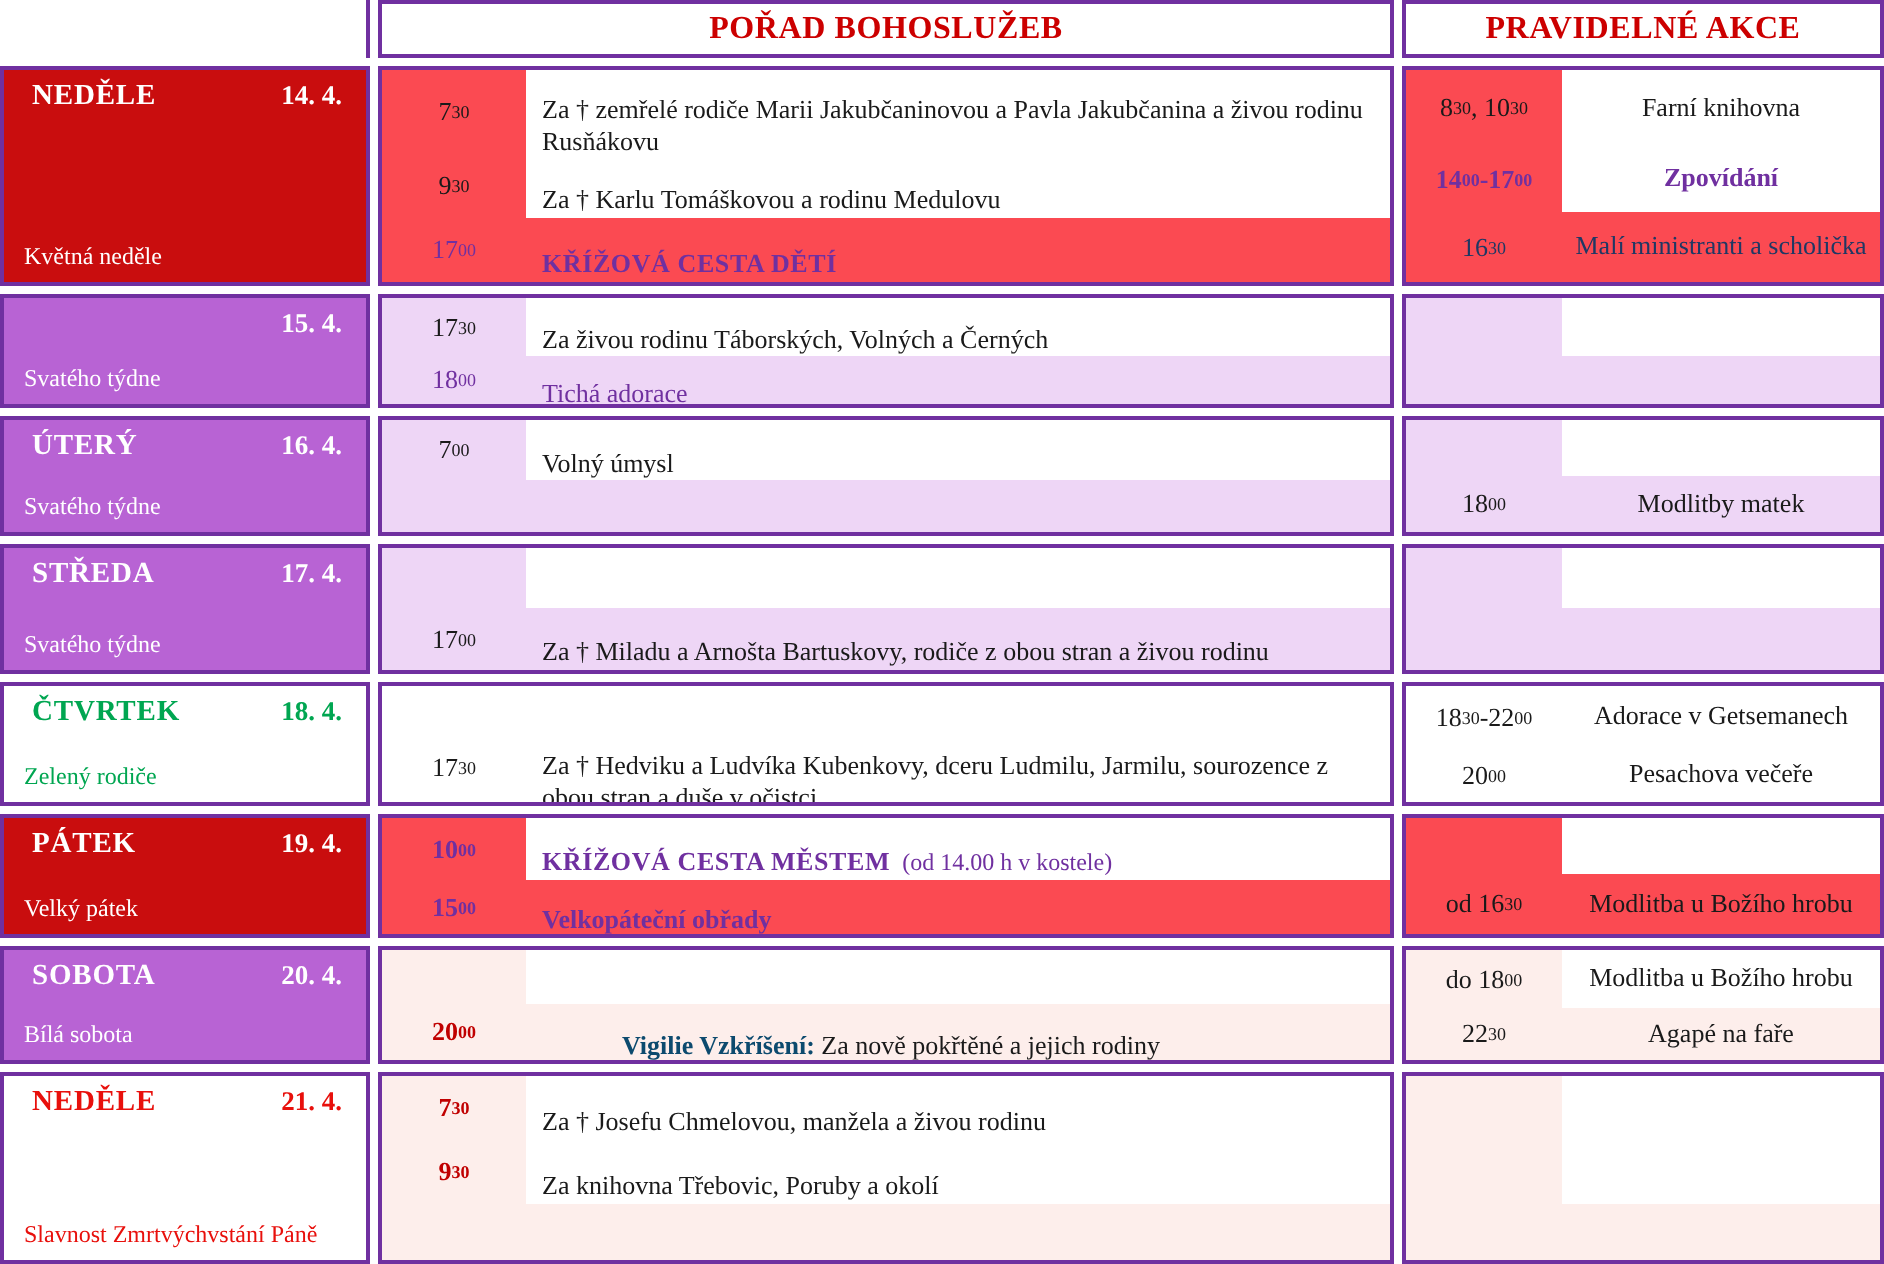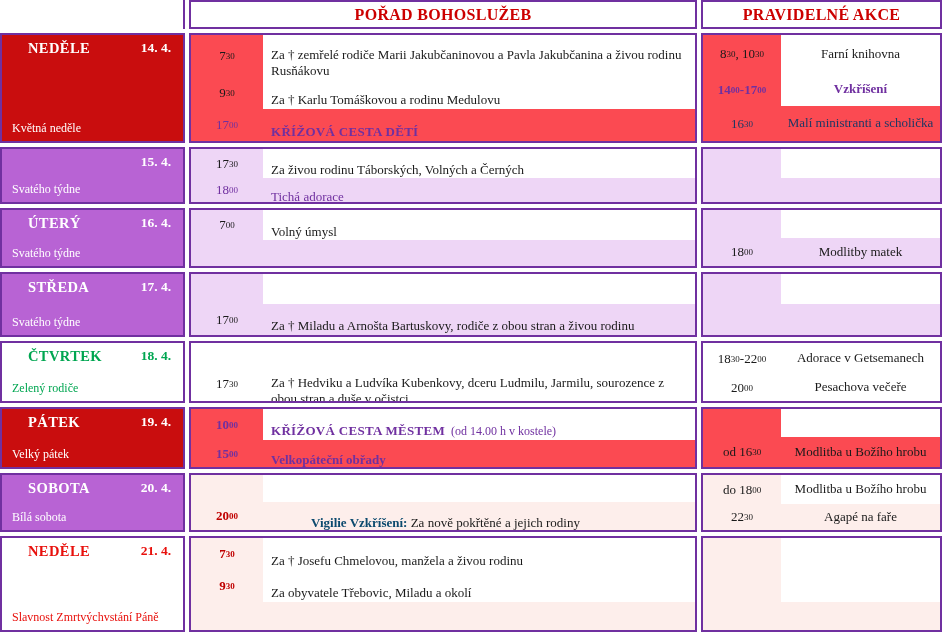--- a/index.html
+++ b/index.html
@@ -5,21 +5,21 @@
   html,body{margin:0;padding:0;background:#fff;}
   .page{width:942px;height:632px;background:#fff;overflow:hidden;
         font-family:"Liberation Serif","DejaVu Serif",serif;}
   .grid{display:grid;grid-template-columns:185px 508px 241px;gap:4px;
         width:942px;height:632px;background:#fff;}
   .cell{border:2px solid var(--border);box-sizing:border-box;overflow:hidden;background:#fff;}
   .spacer{border:none;border-right:2px solid var(--border);box-sizing:border-box;background:#fff;}
   .title-cell{display:flex;align-items:center;justify-content:center;
         font-weight:bold;font-size:16px;color:var(--title_red);letter-spacing:.3px;}
   
-  .day{position:relative;padding:5px 26px;}
+  .day{position:relative;padding:5px 14px;}
   .day .name{font-size:14.5px;font-weight:bold;letter-spacing:.4px;}
   .day .date{position:absolute;top:5px;right:12px;font-weight:bold;font-size:13.5px;}
   .day .sub{position:absolute;bottom:4px;left:10px;font-weight:normal;font-size:12px;line-height:1.3;padding-right:8px;}
   .day-red{background:var(--day_red);color:#fff;}
   .day-purple{background:var(--day_purple);color:#fff;}
   .day-green{background:#fff;color:var(--green);}
   .day-white-red{background:#fff;color:var(--red);}
   
   .section{display:flex;flex-direction:column;padding:0;}
   .row{display:flex;min-height:0;}
@@ -85,21 +85,21 @@
       <div class="cell section right">
         <div class="row bg-accent" style="flex: 0 0 38px;">
           <div class="time t-dark">8<sup>30</sup>, 10<sup>30</sup></div>
           <div class="desc bg-white center">
             <div class="s-plain">Farní knihovna</div>
           </div>
         </div>
         <div class="row bg-accent" style="flex: 0 0 33px;">
           <div class="time t-purple-bold">14<sup>00</sup>-17<sup>00</sup></div>
           <div class="desc bg-white center">
-            <div class="s-purple-bold">Vzkříšení</div>
+            <div class="s-purple-bold">Zpovídání</div>
           </div>
         </div>
         <div class="row bg-accent" style="flex: 1 1 auto;">
           <div class="time t-navy">16<sup>30</sup></div>
           <div class="desc bg-accent center">
             <div class="s-navy">Malí ministranti a scholička</div>
           </div>
         </div>
       </div>
       <div class="cell day day-purple">
@@ -289,21 +289,21 @@
       <div class="cell section middle">
         <div class="row bg-pink" style="flex: 0 0 32px;">
           <div class="time t-red-bold">7<sup>30</sup></div>
           <div class="desc bg-white left">
             <div class="s-plain">Za † Josefu Chmelovou, manžela a živou rodinu</div>
           </div>
         </div>
         <div class="row bg-pink" style="flex: 0 0 32px;">
           <div class="time t-red-bold">9<sup>30</sup></div>
           <div class="desc bg-white left">
-            <div class="s-plain">Za obyvatele Třebovic, Miladu a okolí</div>
+            <div class="s-plain">Za knihovna Třebovic, Poruby a okolí</div>
           </div>
         </div>
         <div class="row bg-pink" style="flex: 1 1 auto;">
           <div class="time t-dark"></div>
           <div class="desc bg-pink left"></div>
         </div>
       </div>
       <div class="cell section right">
         <div class="row bg-pink" style="flex: 0 0 64px;">
           <div class="time t-dark"></div>

